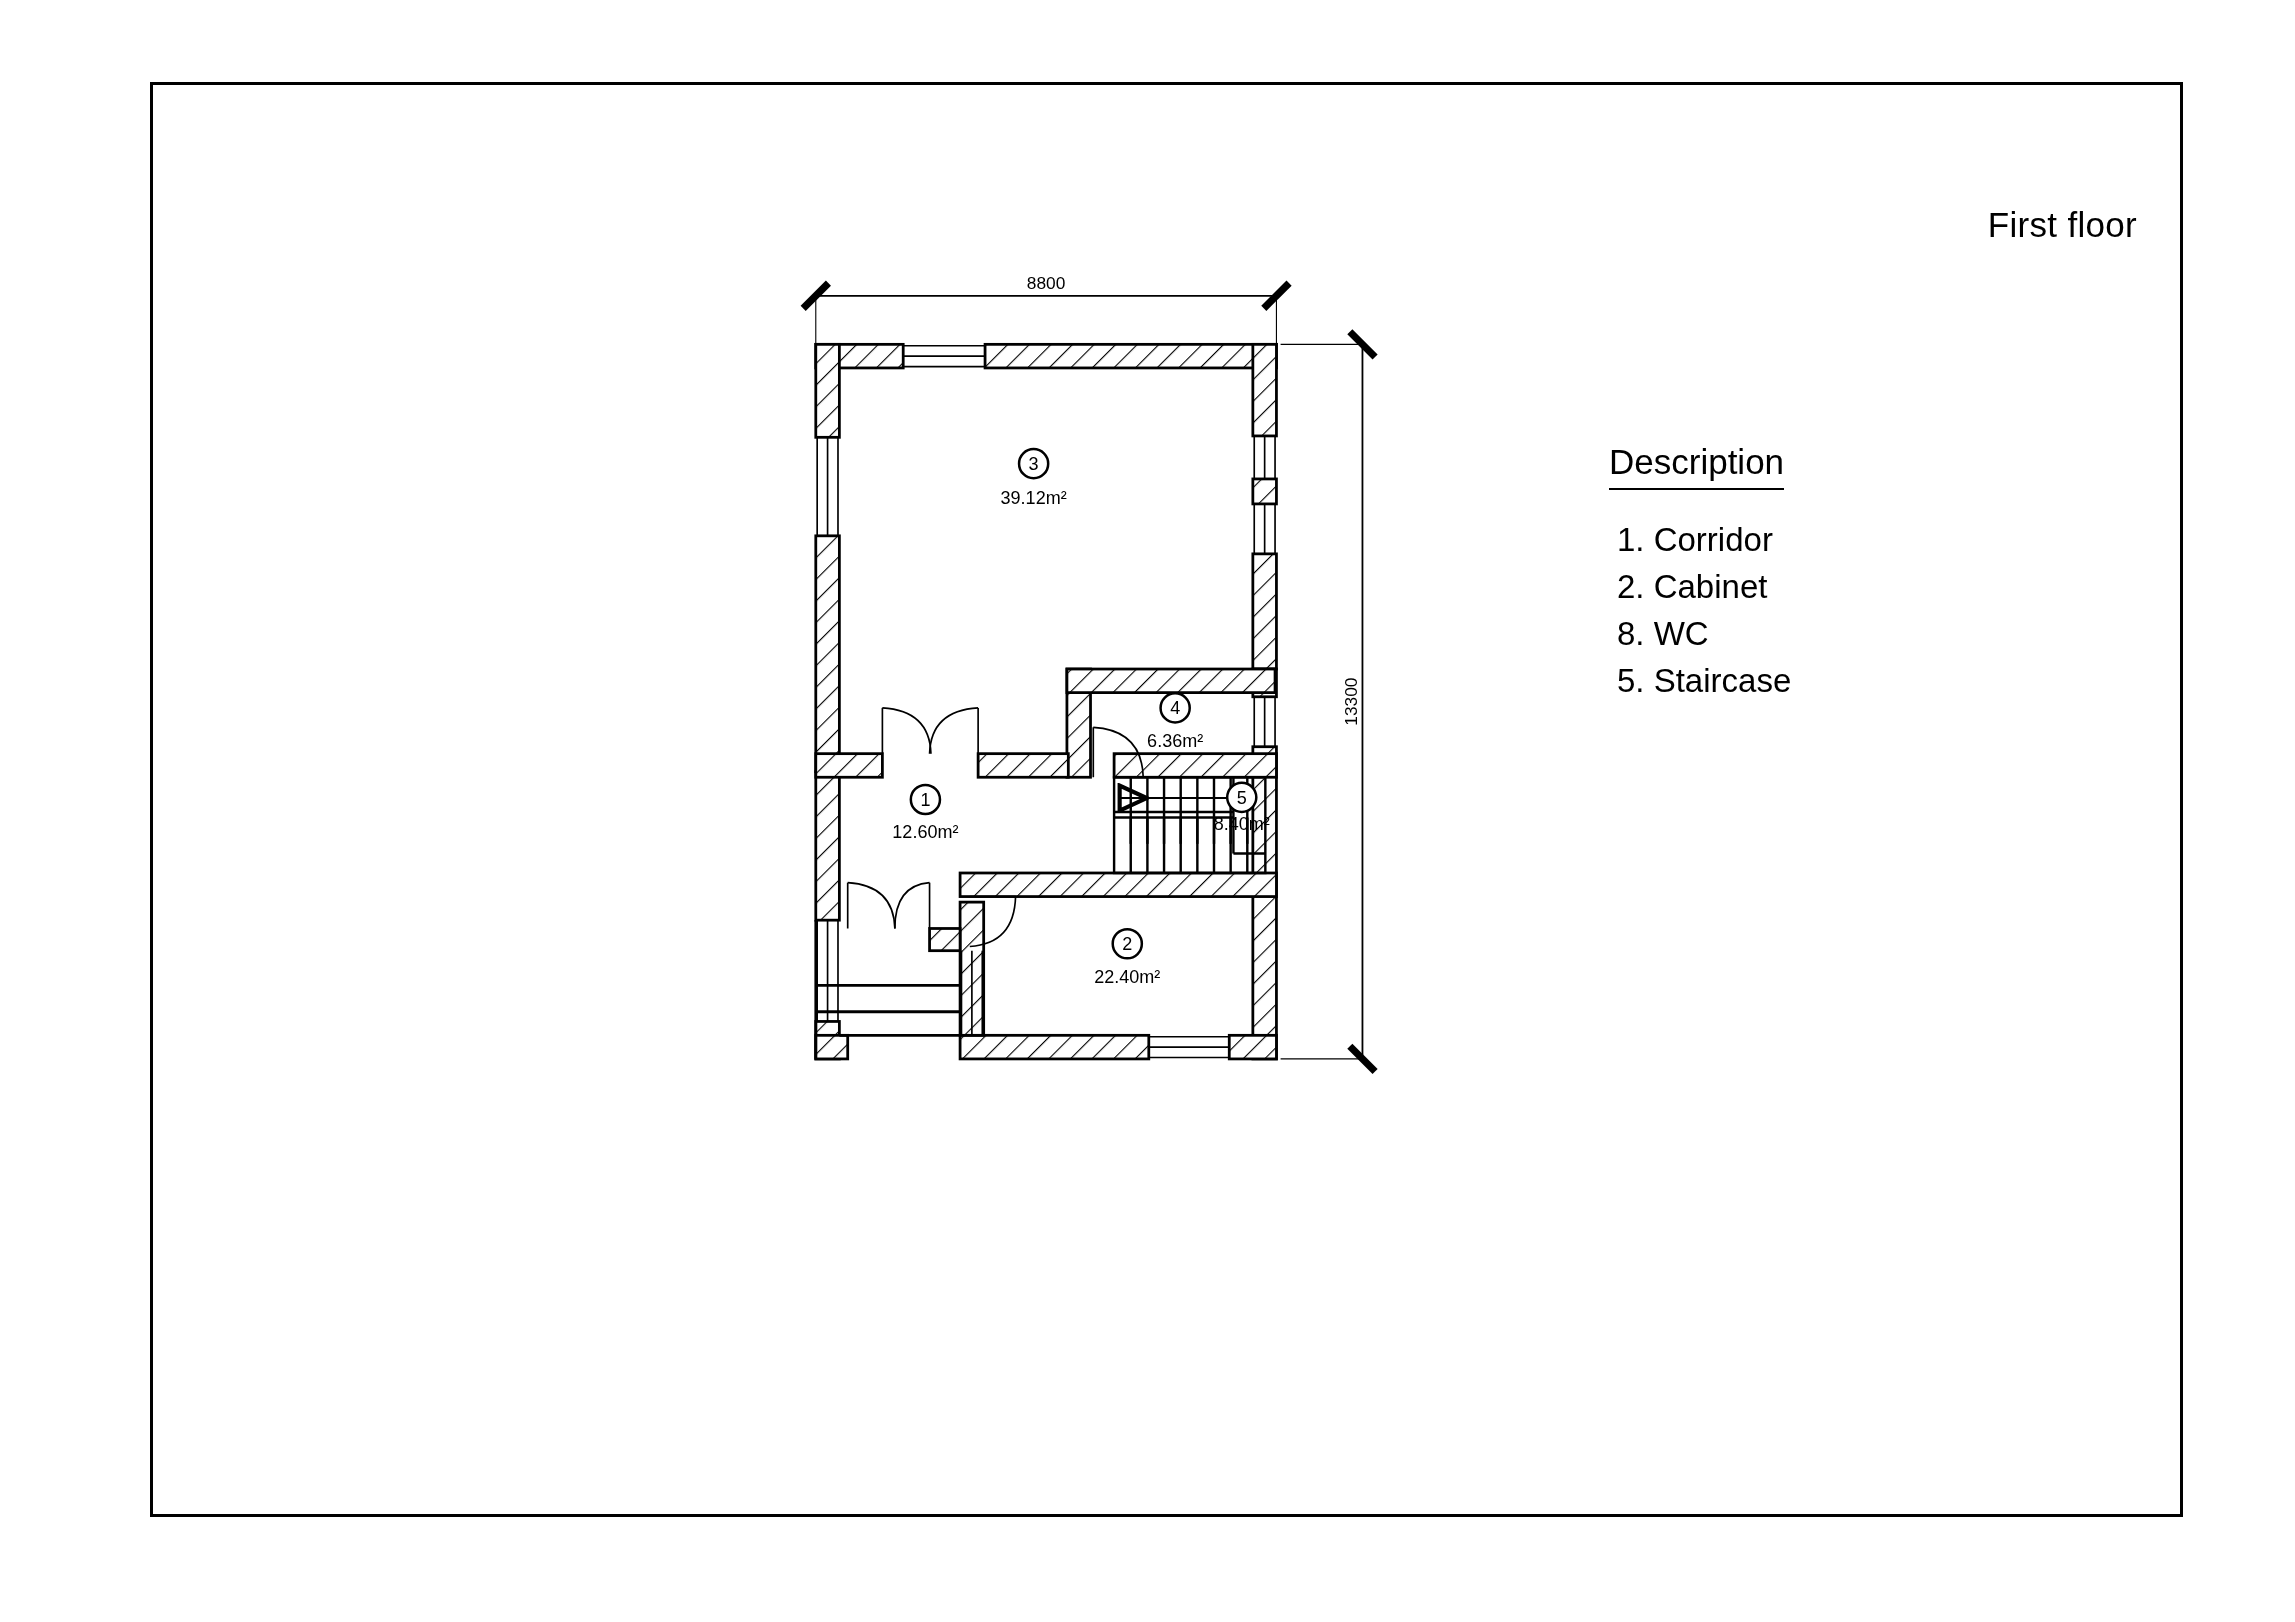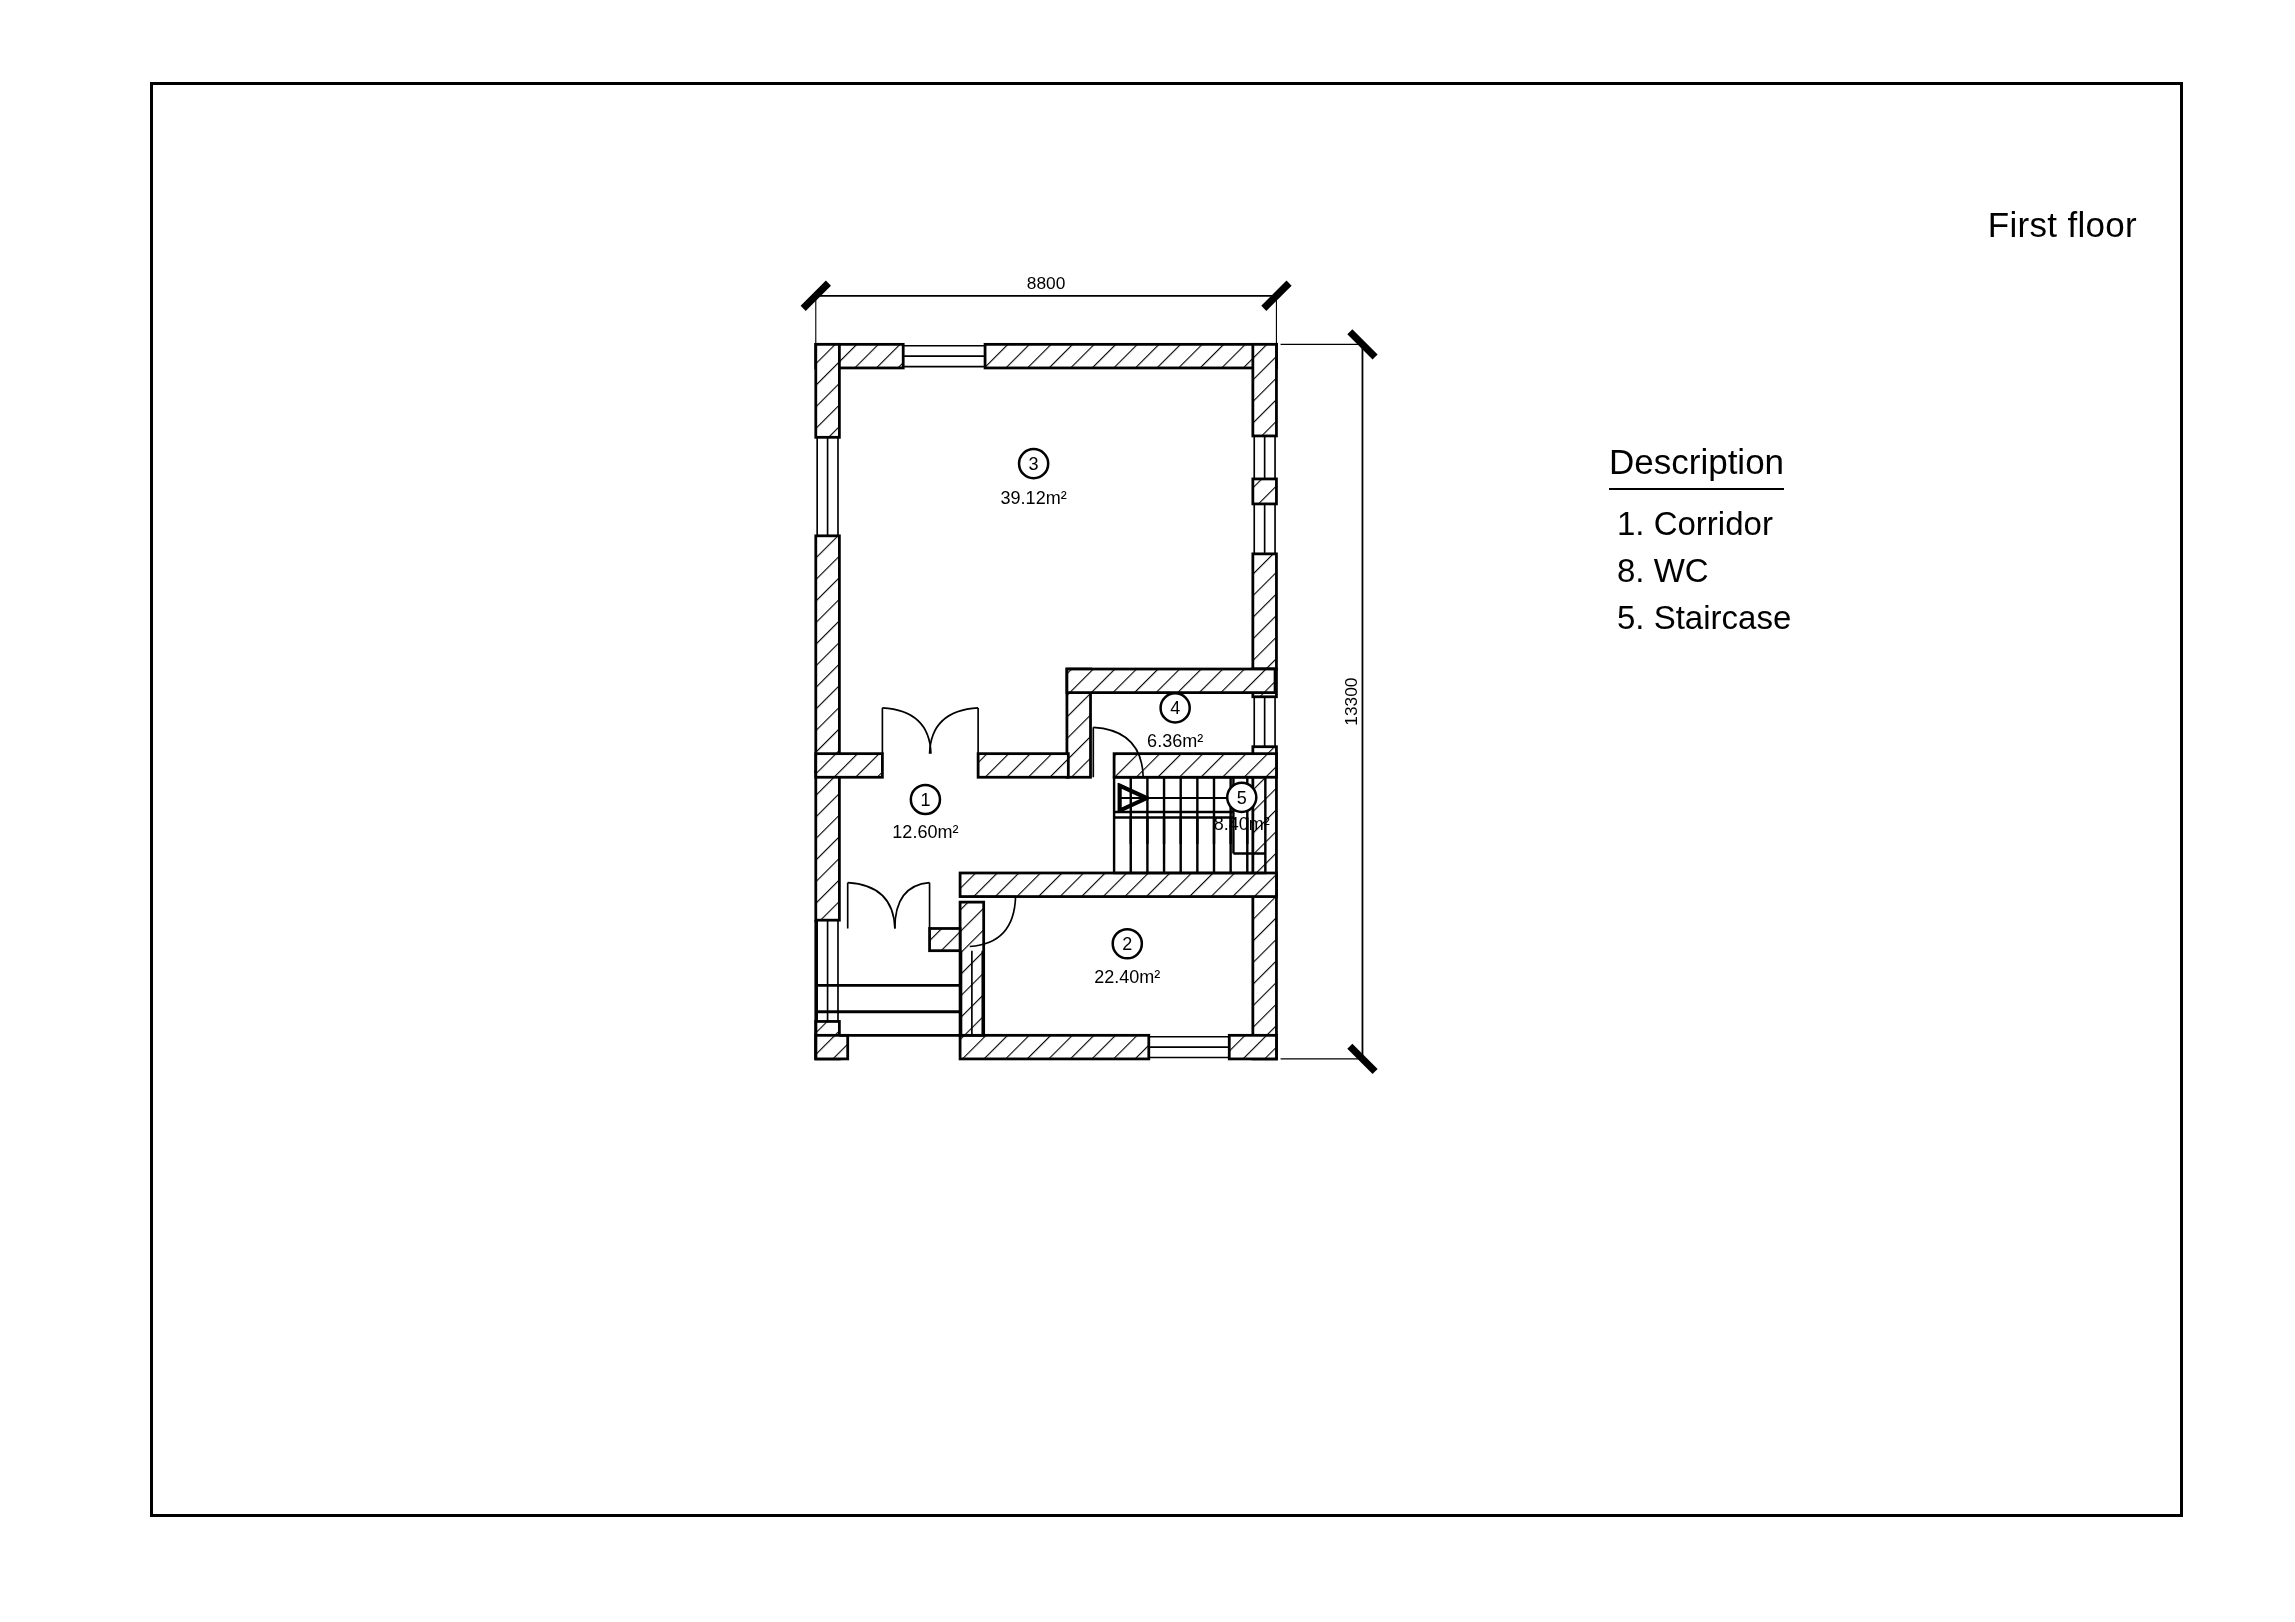--- a/index.html
+++ b/index.html
@@ -1,38 +1,39 @@
 <!DOCTYPE html>
 <html style="font-size:11px"><head>
 <meta charset="utf-8">
 <style>
   html,body{margin:0;padding:0;background:#ffffff;}
   body{width:2295px;height:1623px;font-family:"Liberation Sans",sans-serif;color:#000;}
   #sheet{position:relative;width:2295px;height:1623px;overflow:hidden;background:#fff;}
   #frame{position:absolute;left:150px;top:82px;width:2033px;height:1435px;border:3.5px solid #000;box-sizing:border-box;}
   #floor-title{position:absolute;left:1818px;top:205px;width:319px;text-align:right;font-size:35px;letter-spacing:0.3px;white-space:nowrap;}
   #legend{position:absolute;left:1609px;top:437px;font-size:33px;line-height:1.42;}
-  #legend .legend-heading{display:inline-block;border-bottom:2.8px solid #000;padding-bottom:1.4px;margin-bottom:3px;font-size:35px;}
+  #legend .legend-heading{display:inline-block;border-bottom:2.8px solid #000;padding-bottom:1.4px;margin-bottom:19px;font-size:35px;}
   #legend ul{list-style:none;margin:8px;padding:0;}
   #legend li{white-space:nowrap;}
   #plan{position:absolute;left:756px;top:250px;}
 </style>
 </head>
 <body>
 
 <div id="sheet">
 
   <div id="frame"></div>
 
   <div id="floor-title">First floor</div>
 
   <div id="legend">
     <div class="legend-heading">Description</div>
     <ul>
       <li>1. Corridor</li>
+      <li>2. Cabinet</li>
       <li>8. WC</li>
       <li>5. Staircase</li>
     </ul>
   </div>
 
   <svg id="plan" width="694" height="888" viewBox="0 0 1000 1280">
     <defs>
       <pattern id="wallHatch" width="22" height="22" patternUnits="userSpaceOnUse" patternTransform="rotate(45)">
         <rect width="22" height="22" fill="#ffffff"></rect>
         <line x1="0" y1="0" x2="0" y2="22" stroke="#000" stroke-width="3.2"></line>

